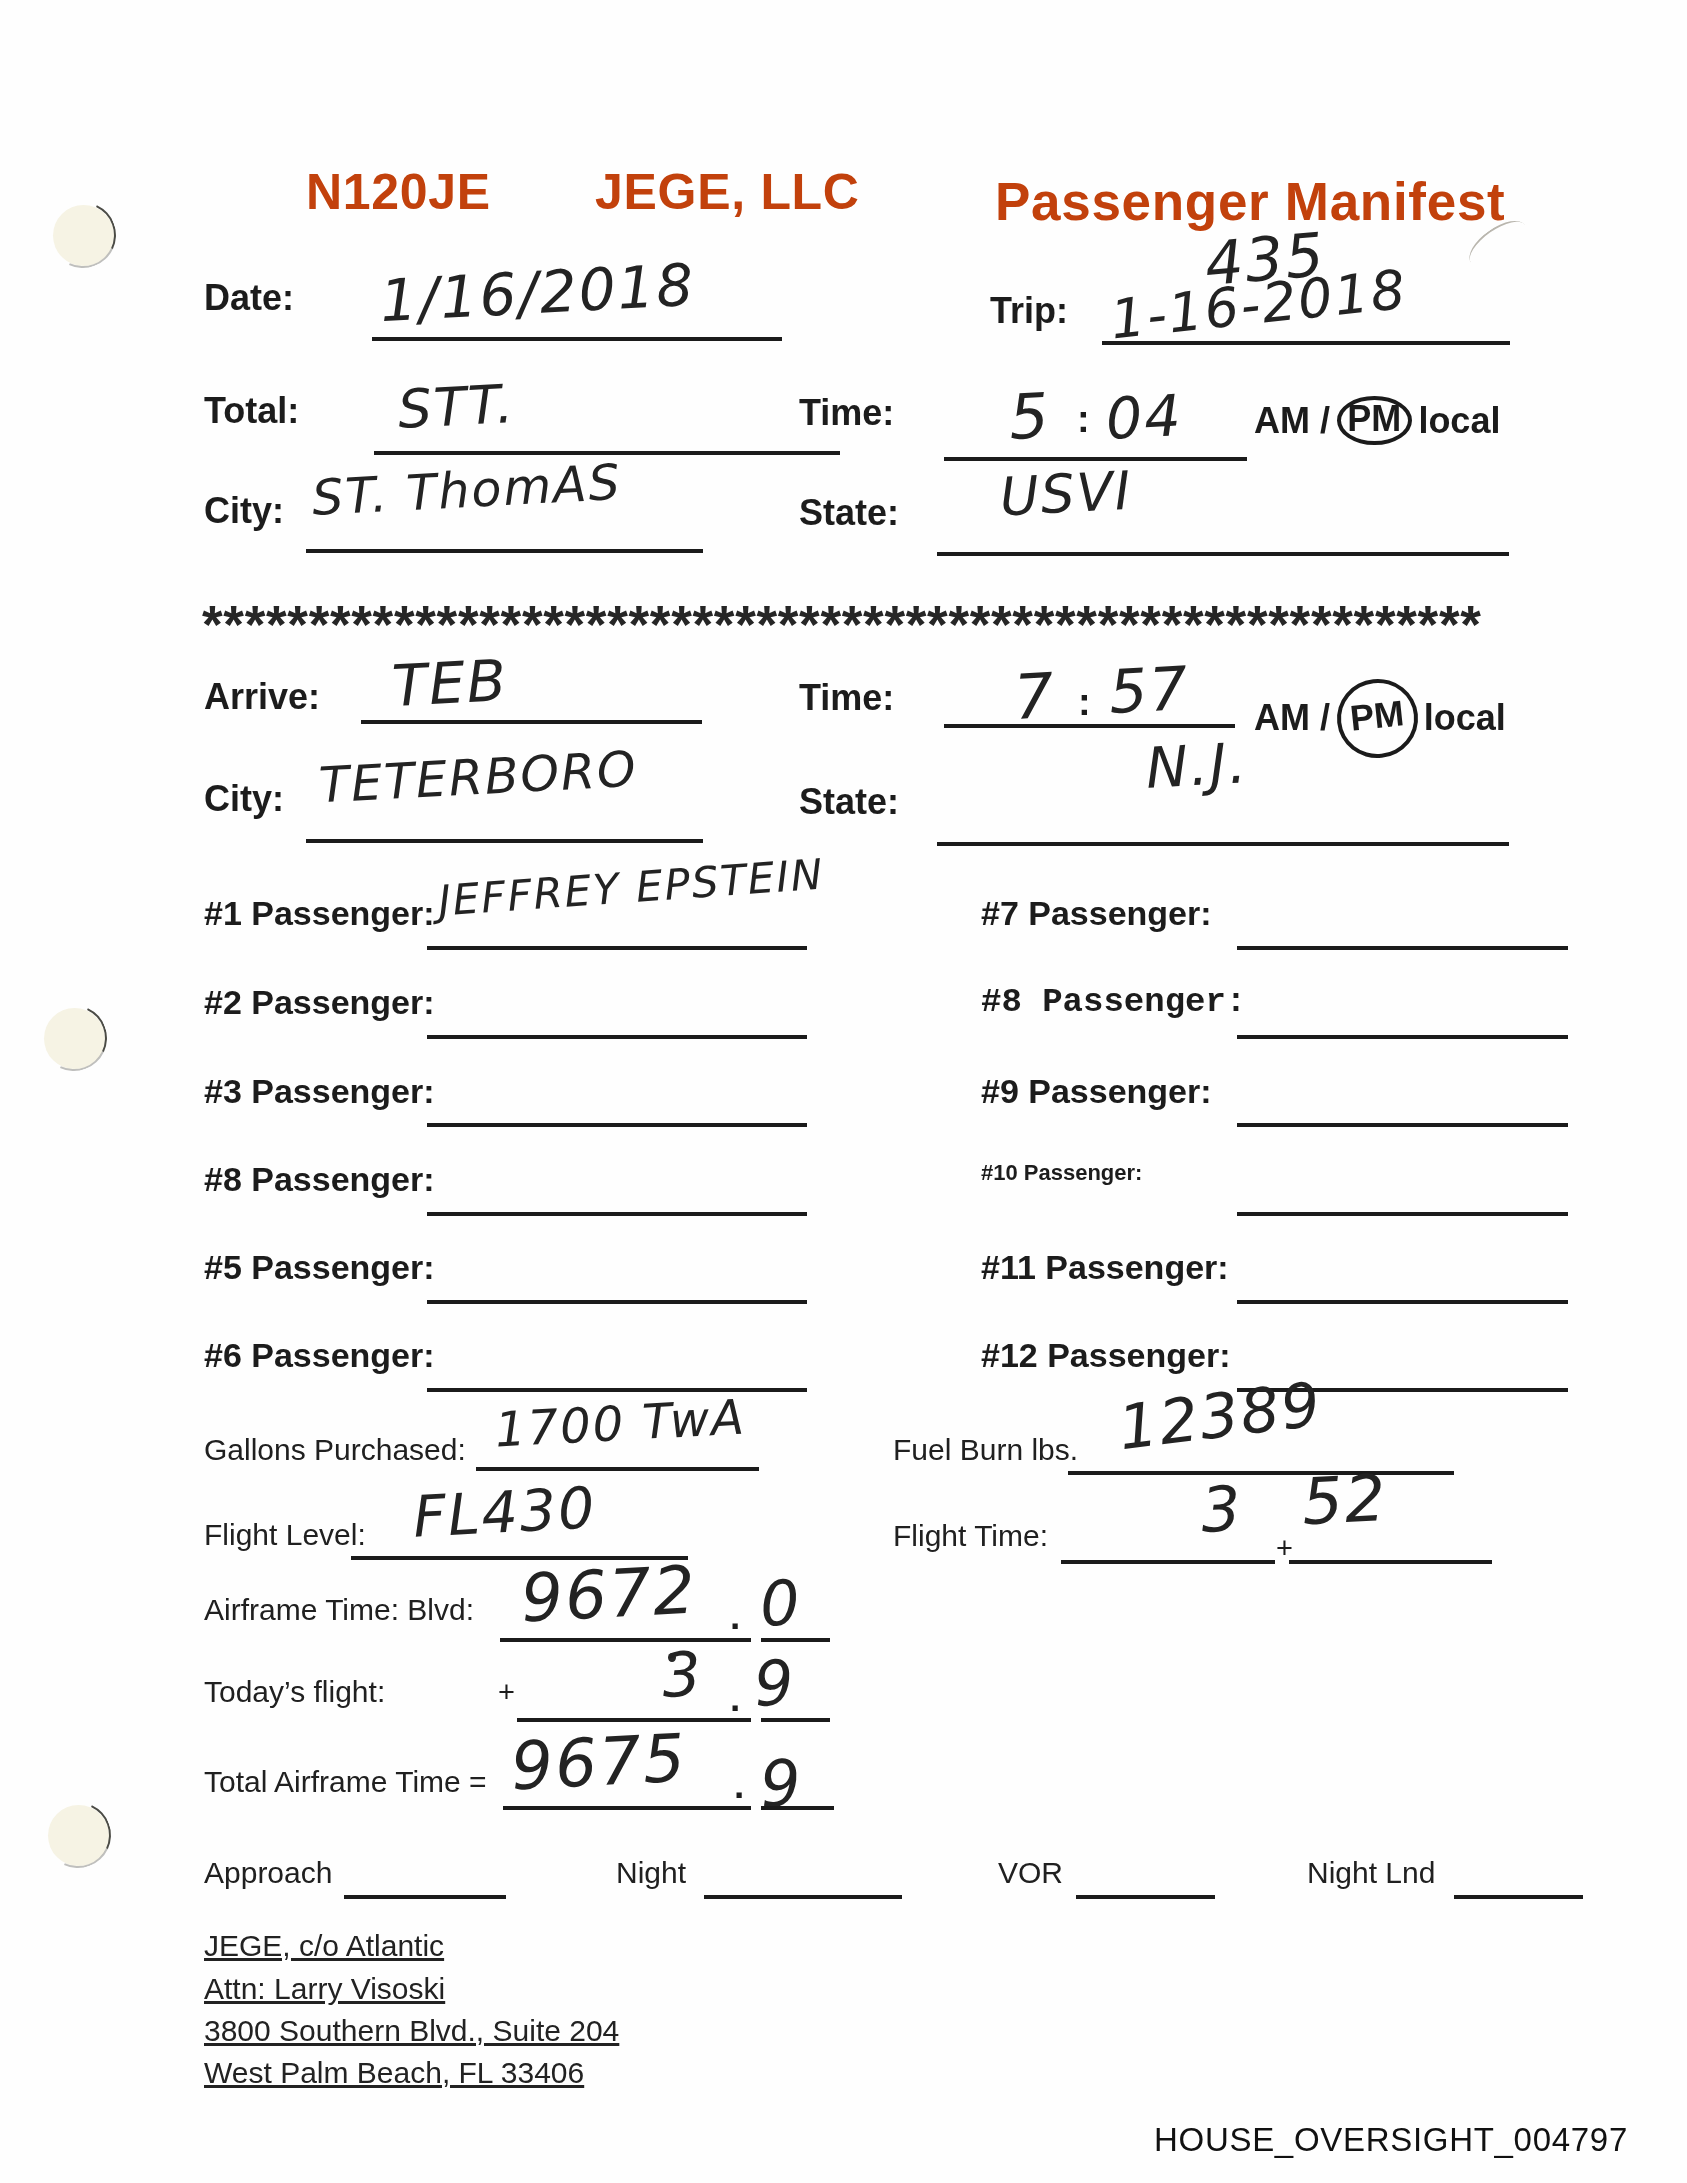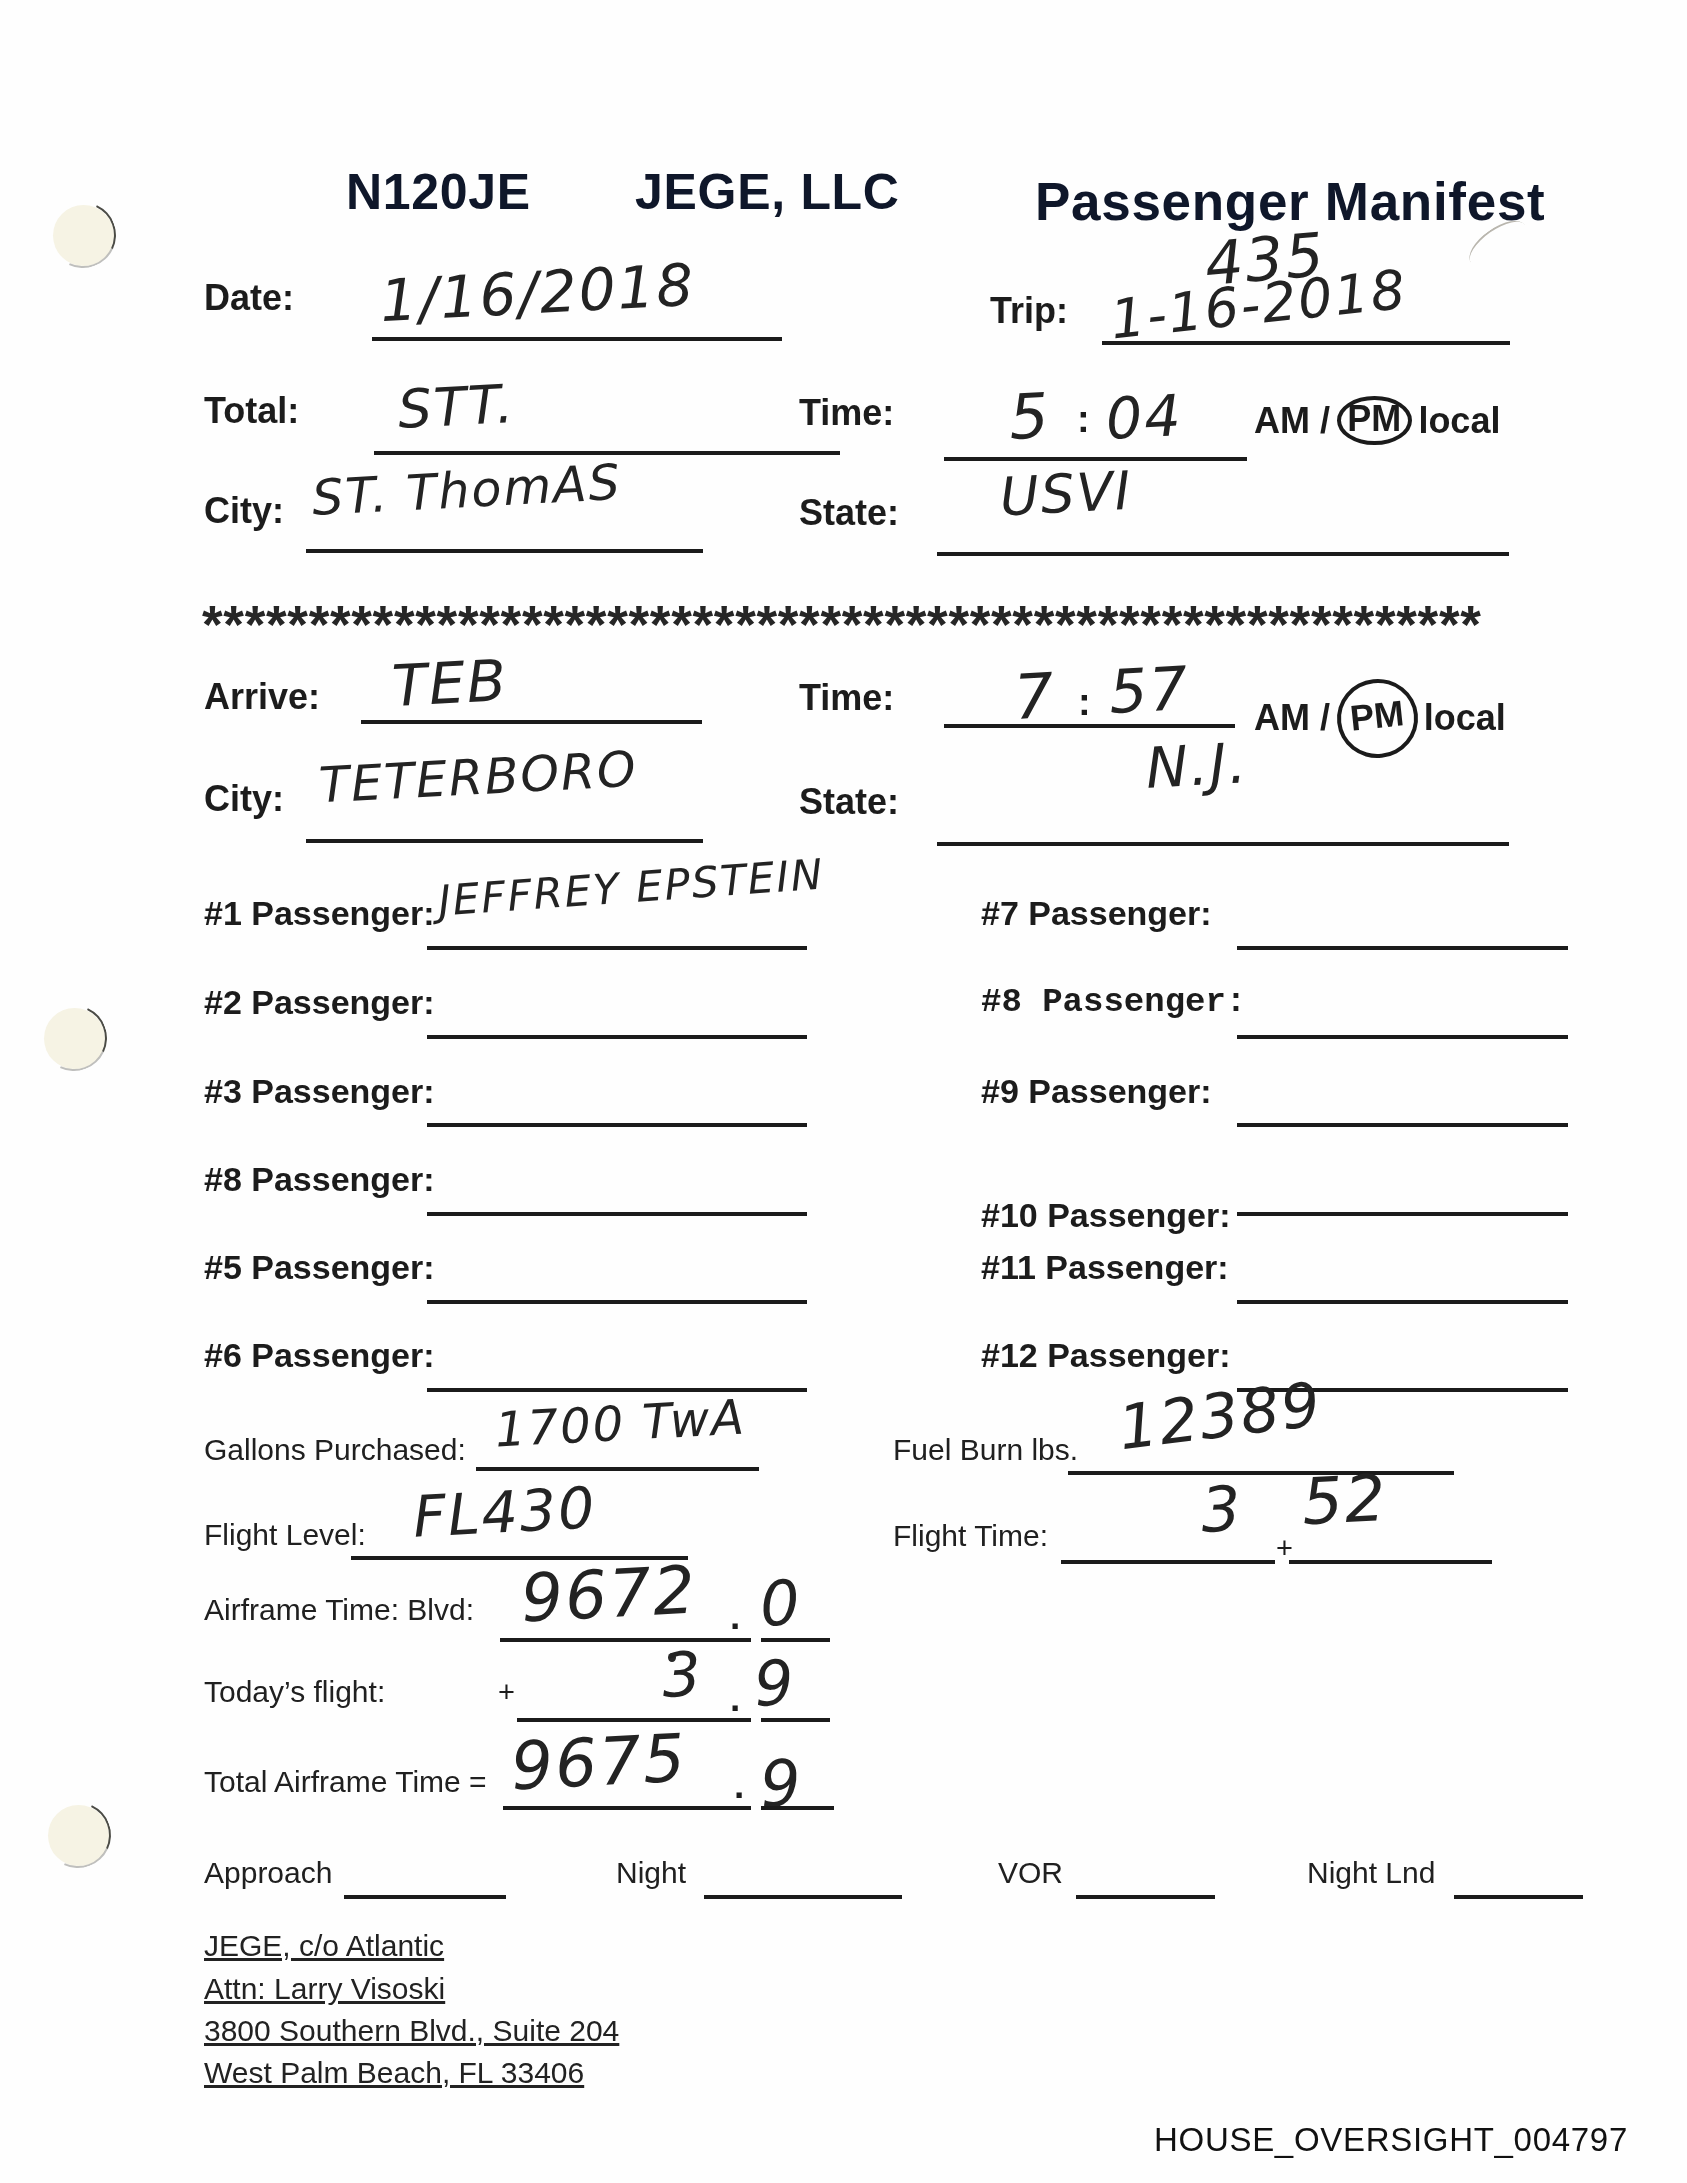--- a/index.html
+++ b/index.html
@@ -3,21 +3,21 @@
 <meta charset="utf-8">
 <style>
   html,body { margin:0; padding:0; background:#d8d8d8; }
   .page {
     position:relative; width:1687px; height:2183px;
     background:#fefefe; overflow:hidden;
     font-family:"Liberation Sans", sans-serif; color:#1e1e1e;
   }
   .lbl  { position:absolute; white-space:nowrap; font-weight:bold; font-size:36px; color:#1c1c1c; }
   .lbl2 { position:absolute; white-space:nowrap; font-weight:normal; font-size:30px; color:#202020; }
-  .hdr  { position:absolute; white-space:nowrap; font-weight:bold; font-size:50px; color:#0f172a; letter-spacing:0.7px;margin-left:40px; }
+  .hdr  { position:absolute; white-space:nowrap; font-weight:bold; font-size:50px; color:#c2410c; letter-spacing:0.7px; }
   .hw {
     position:absolute; white-space:nowrap;
     font-family:"DejaVu Sans", sans-serif; font-style:italic;
     color:#232323; letter-spacing:2px; transform:rotate(-3deg);
   }
   .ul { position:absolute; height:0; border-bottom:4px solid #1b1b1b; }
   .divider { position:absolute; font-weight:bold; font-size:53px; letter-spacing:0.7px; color:#262626; }
   .ampm { position:absolute; display:flex; align-items:center; gap:6.6px; font-weight:bold; font-size:36px; color:#1c1c1c; }
   .circle {
     display:inline-block; border:4px solid #1b1b1b; border-radius:50%;
@@ -128,21 +128,21 @@
 
   <span class="lbl" style="left:981px; top:894px; font-size:34px;">#7 Passenger:</span>
   <div class="ul" style="left:1237px; top:946px; width:331px;"></div>
 
   <span class="lbl" style="left:981px; top:983px; font-size:34px;font-family:Liberation Mono, monospace;">#8 Passenger:</span>
   <div class="ul" style="left:1237px; top:1035px; width:331px;"></div>
 
   <span class="lbl" style="left:981px; top:1072px; font-size:34px;">#9 Passenger:</span>
   <div class="ul" style="left:1237px; top:1123px; width:331px;"></div>
 
-  <span class="lbl" style="left:981px; top:1160px; font-size:34px;margin-top:36px;">#10 Passenger:</span>
+  <span class="lbl" style="left:981px; top:1160px; font-size:22px;">#10 Passenger:</span>
   <div class="ul" style="left:1237px; top:1212px; width:331px;"></div>
 
   <span class="lbl" style="left:981px; top:1248px; font-size:34px;">#11 Passenger:</span>
   <div class="ul" style="left:1237px; top:1300px; width:331px;"></div>
 
   <span class="lbl" style="left:981px; top:1336px; font-size:34px;">#12 Passenger:</span>
   <div class="ul" style="left:1237px; top:1388px; width:331px;"></div>
 
   <span class="lbl2" style="left:204px; top:1433px;">Gallons Purchased:</span>
   <span class="hw" style="left:495px; top:1395px; font-size:48px;">1700 TwA</span>

